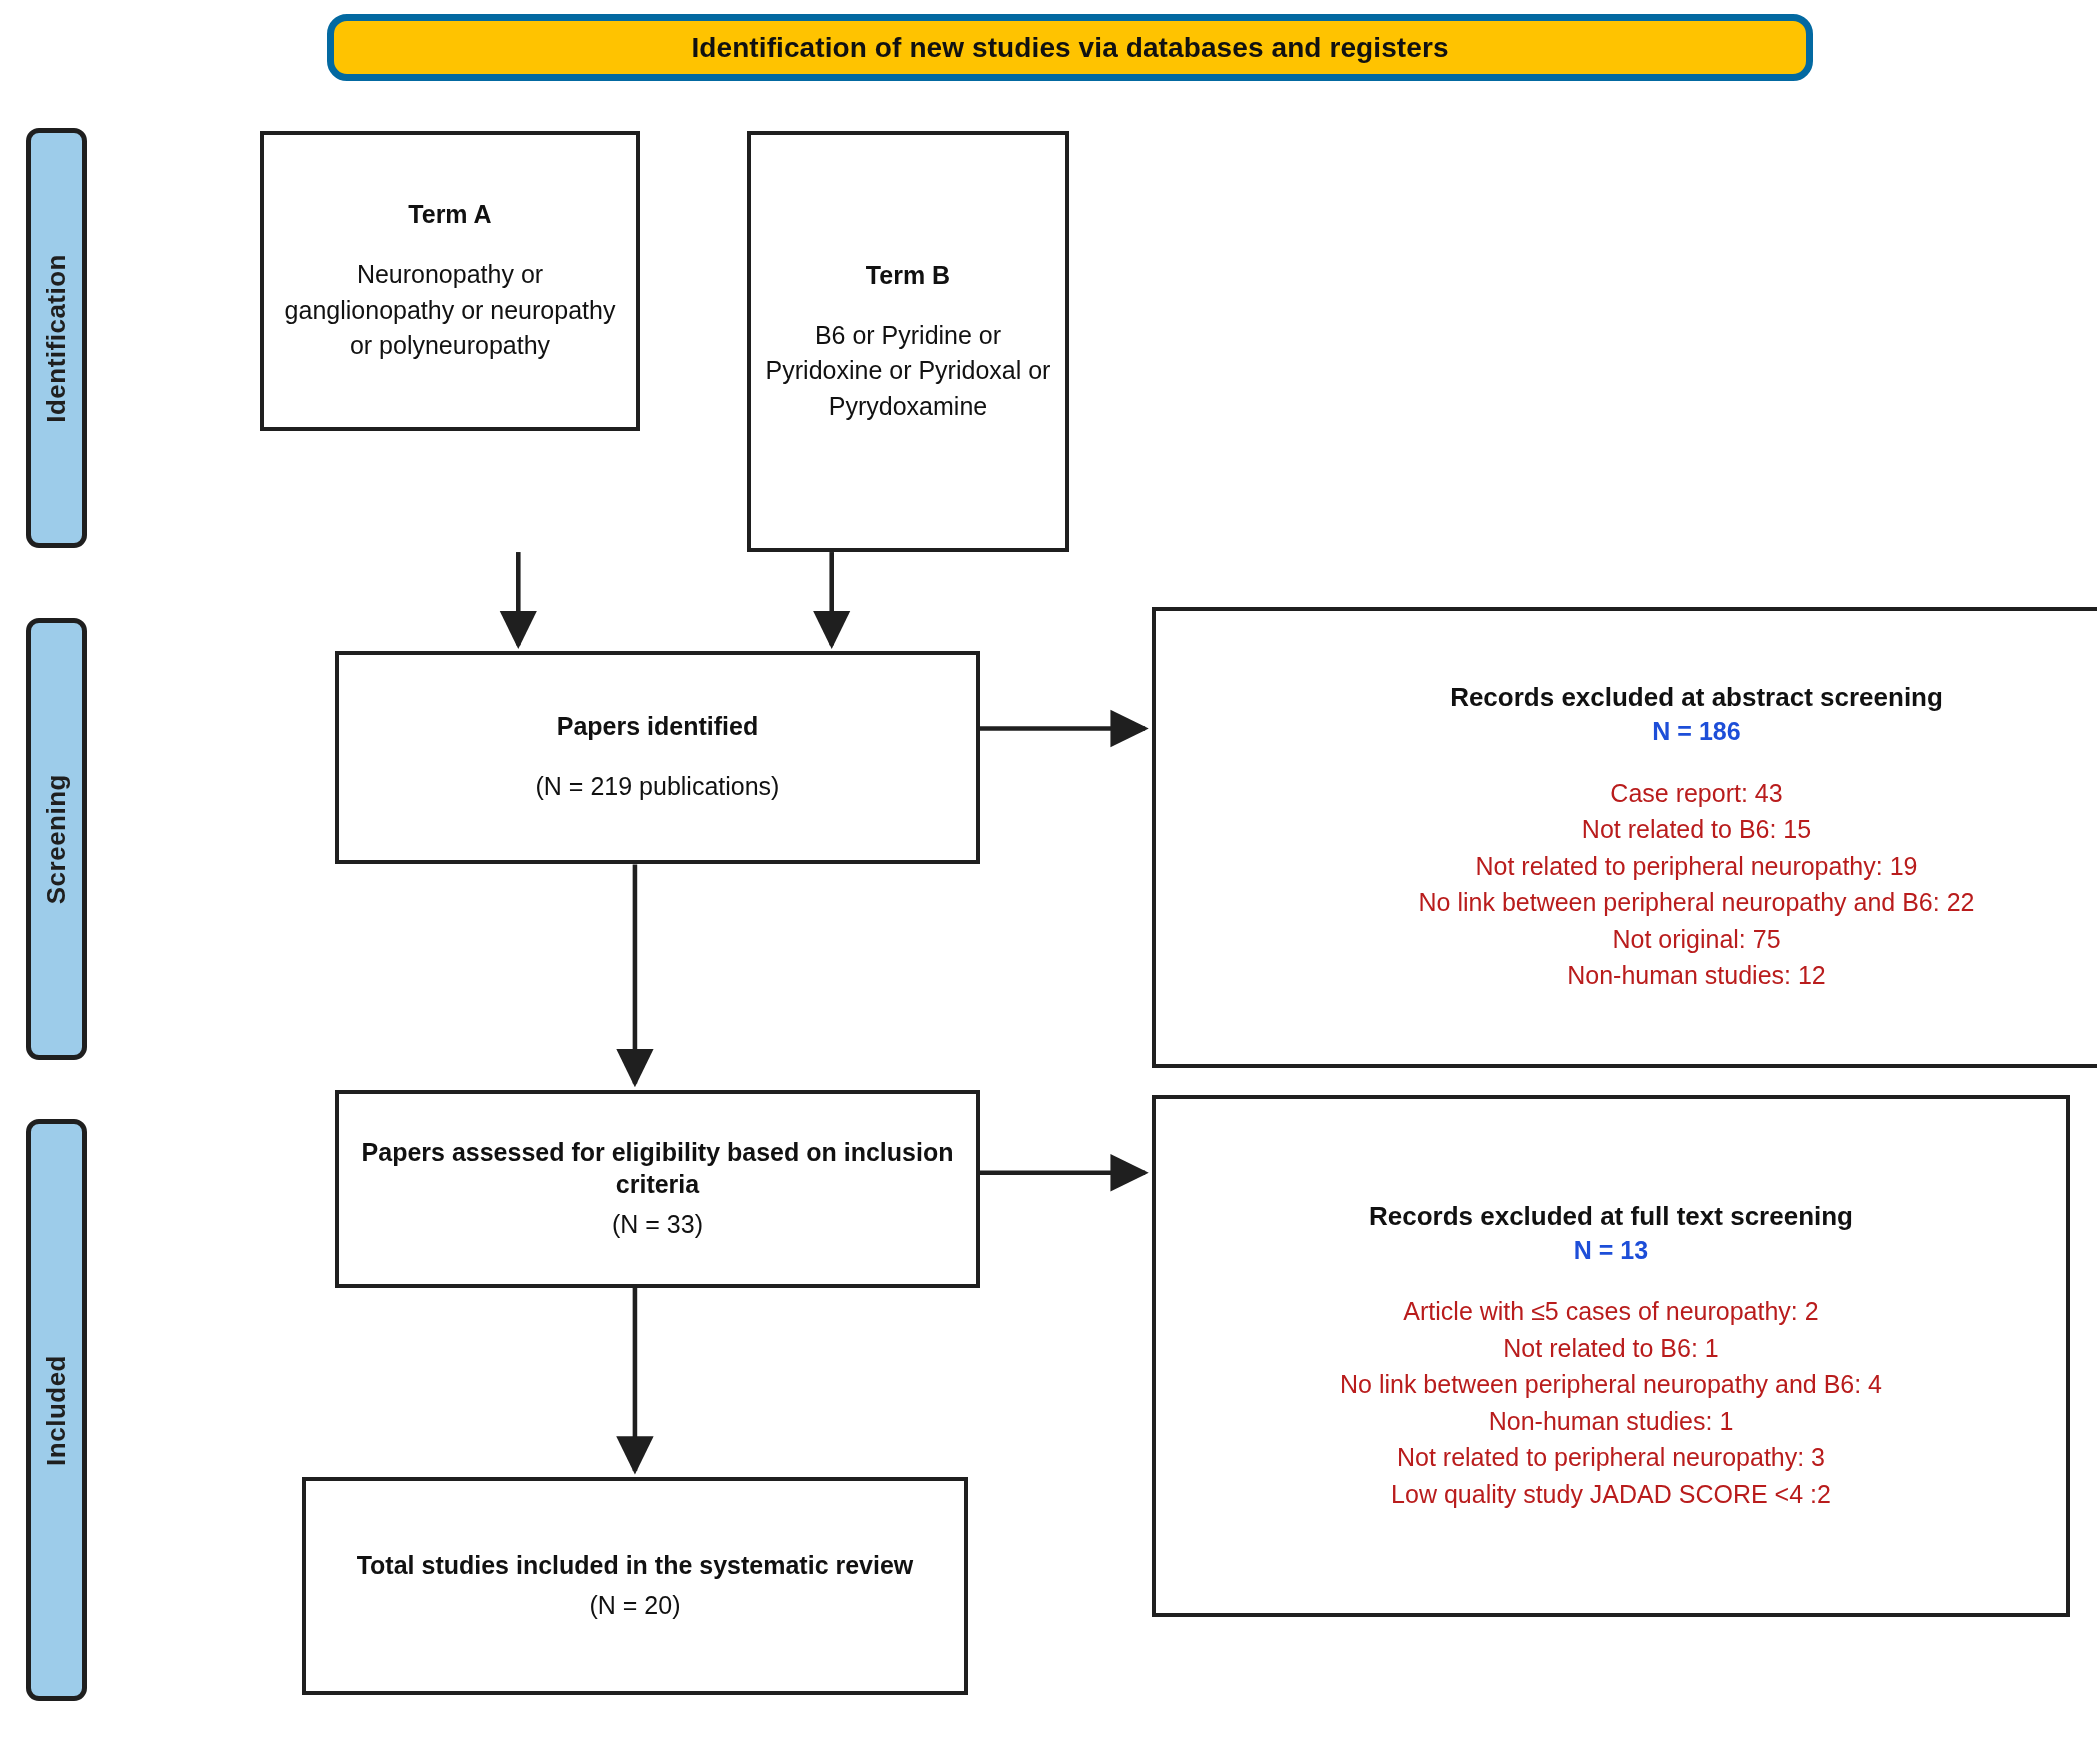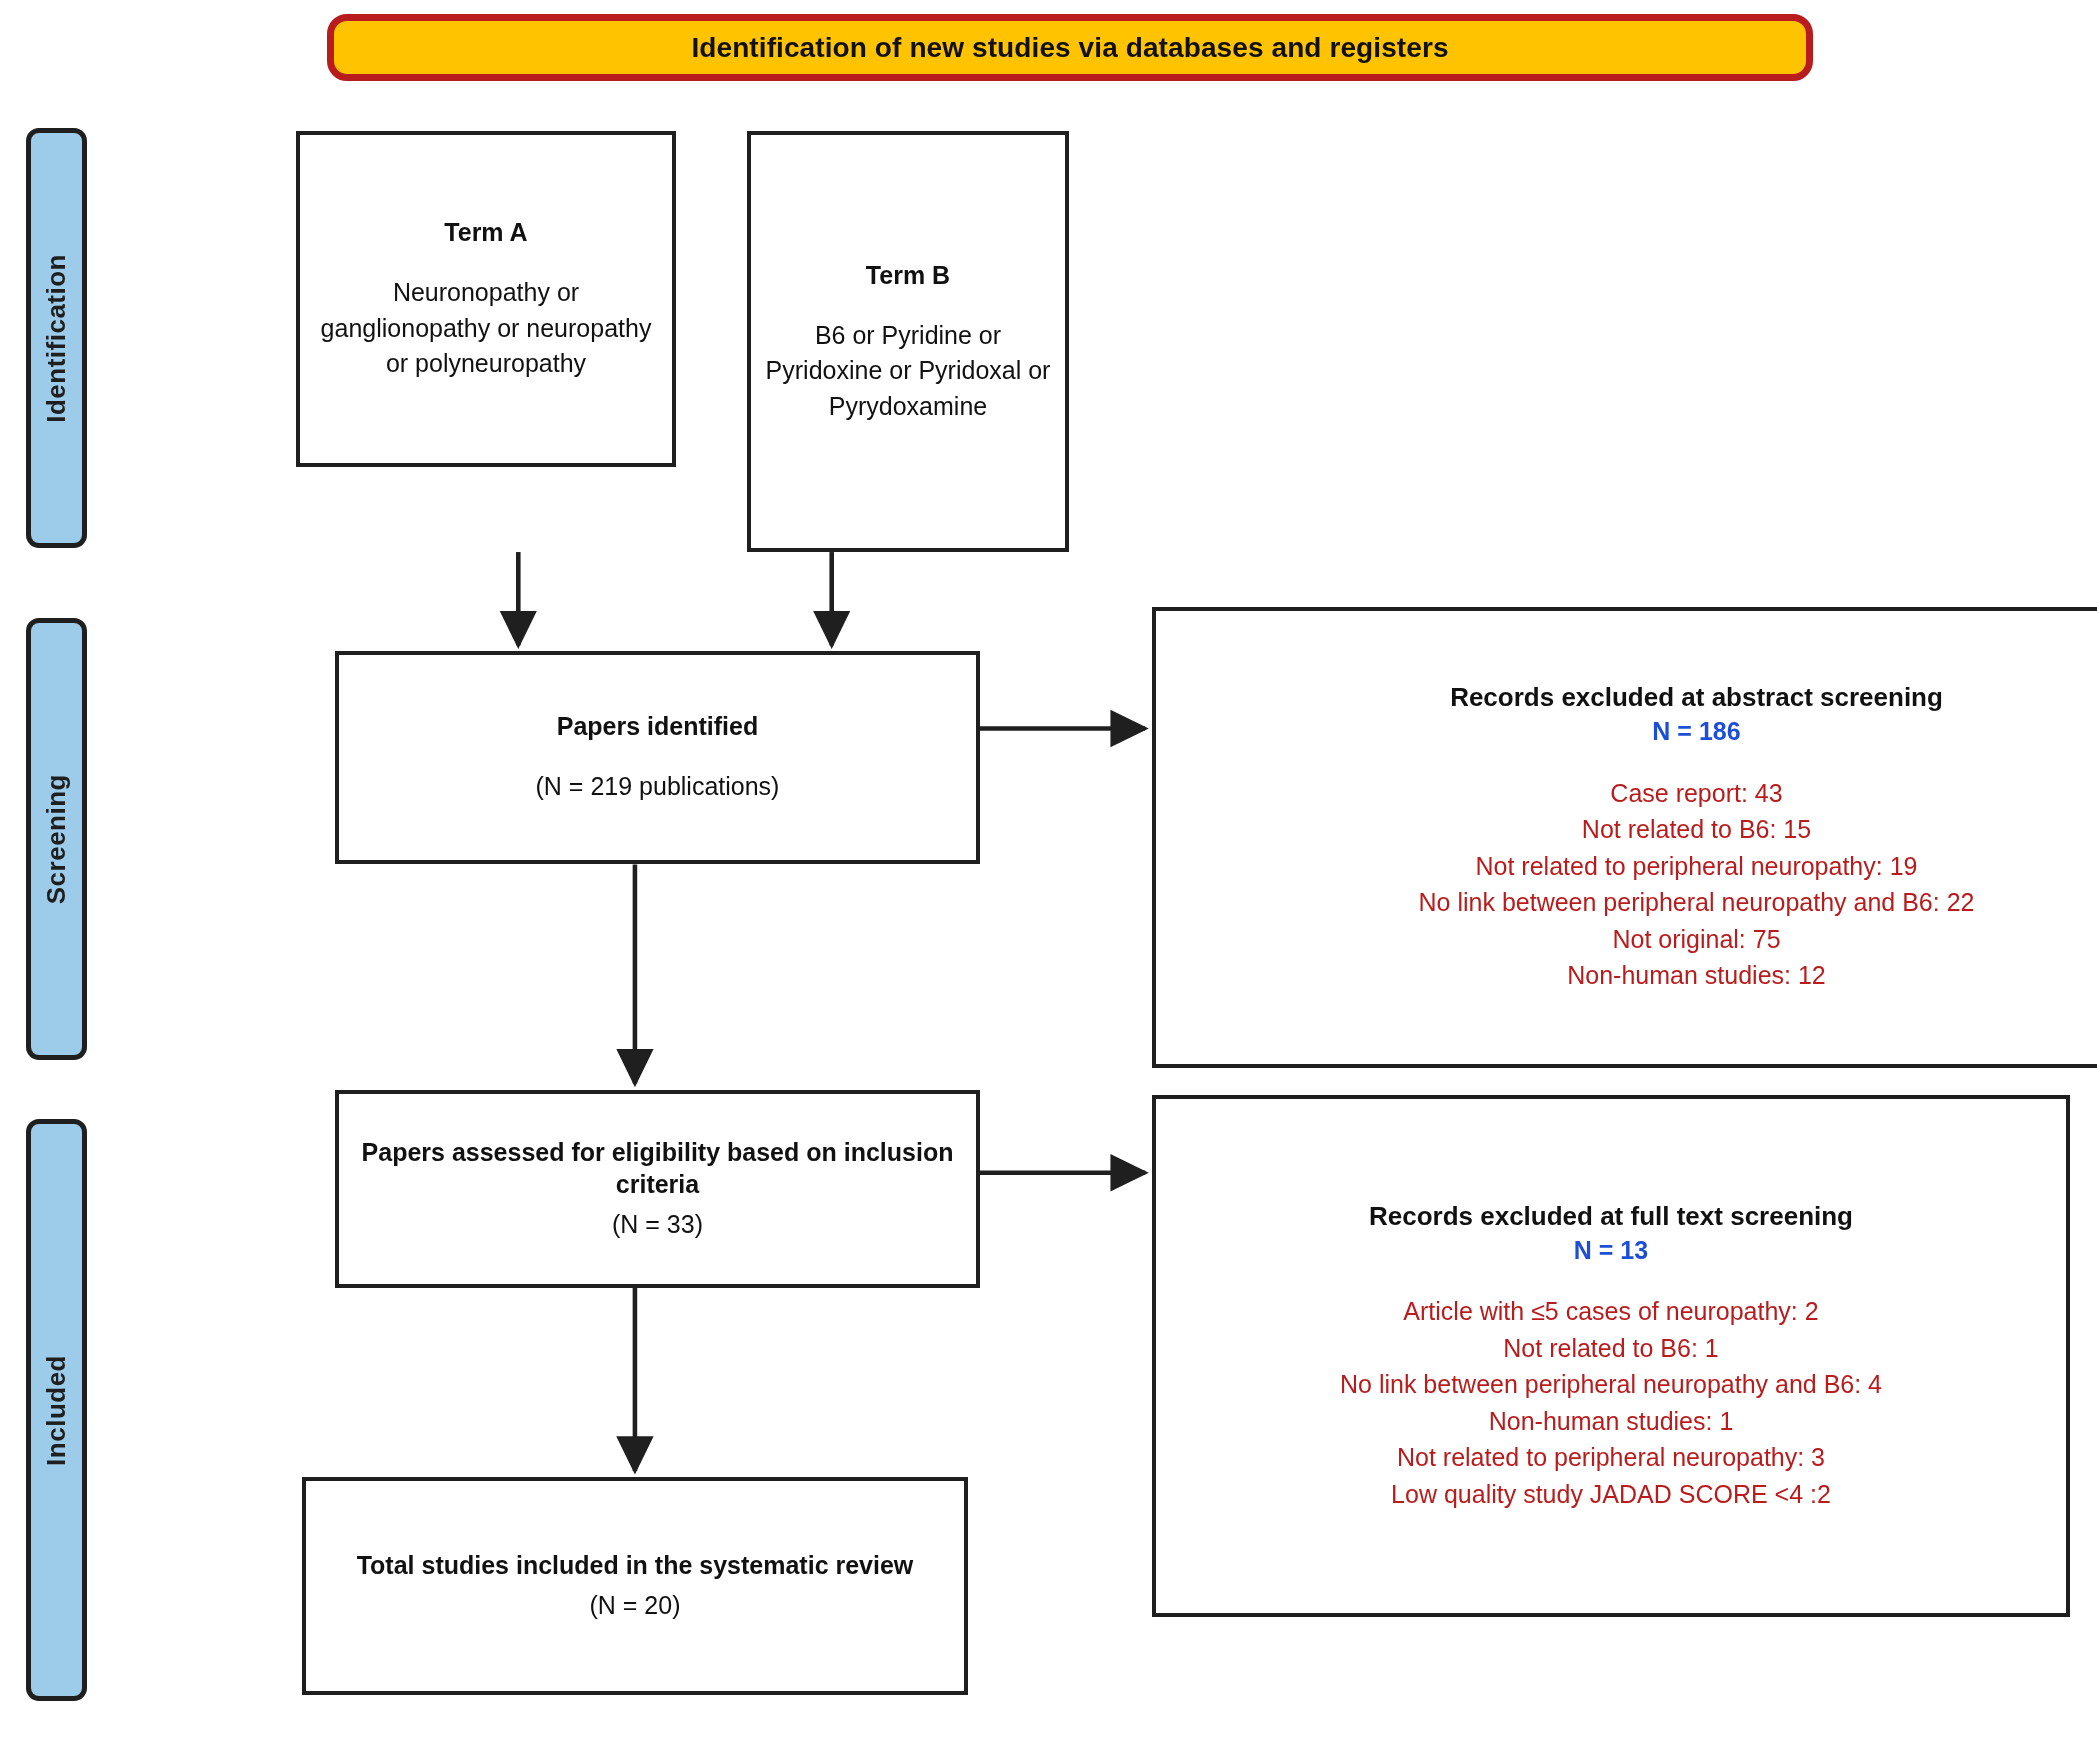--- a/index.html
+++ b/index.html
@@ -16,21 +16,21 @@
   }
 
   
   .banner {
     position: absolute;
     left: 327px;
     top: 14px;
     width: 1486px;
     height: 67px;
     background: #FFC300;
-    border: 7px solid #b91c1c;
+    border: 7px solid #0369a1;
     border-radius: 20px;
     display: flex;
     align-items: center;
     justify-content: center;
   }
   .banner-text {
     font-size: 28px;
     font-weight: bold;
     color: #111111;
     letter-spacing: 0.1px;
@@ -81,21 +81,21 @@
   }
   .box .body {
     font-size: 25px;
     font-weight: normal;
     color: #111111;
     line-height: 1.42;
   }
   .gap-lg { height: 27px; }
   .gap-sm { height: 7px; }
 
-  #box-term-a { left: 260px;  top: 131px;  width: 380px;  height: 336px; margin-left: 36px; }
+  #box-term-a { left: 260px;  top: 131px;  width: 380px;  height: 300px; }
   #box-term-b { left: 747px; top: 131px;  width: 322px;  height: 421px; }
   #box-papers-identified { left: 335px; top: 651px; width: 645px; height: 213px; }
   #box-eligibility       { left: 335px; top: 1090px; width: 645px; height: 198px; }
   #box-included-total    { left: 302px; top: 1477px; width: 666px; height: 218px; }
   #box-excluded-abstract { left: 1152px; top: 569px; width: 1089px; height: 461px; margin-top: 38px; }
   #box-excluded-fulltext { left: 1152px; top: 1095px; width: 918px; height: 522px; }
 
   
   .excl-head  { font-size: 26px; font-weight: bold; color: #111111; line-height: 1.3; }
   .excl-count { font-size: 25px; font-weight: bold; color: #1d4ed8; line-height: 1.3; }

